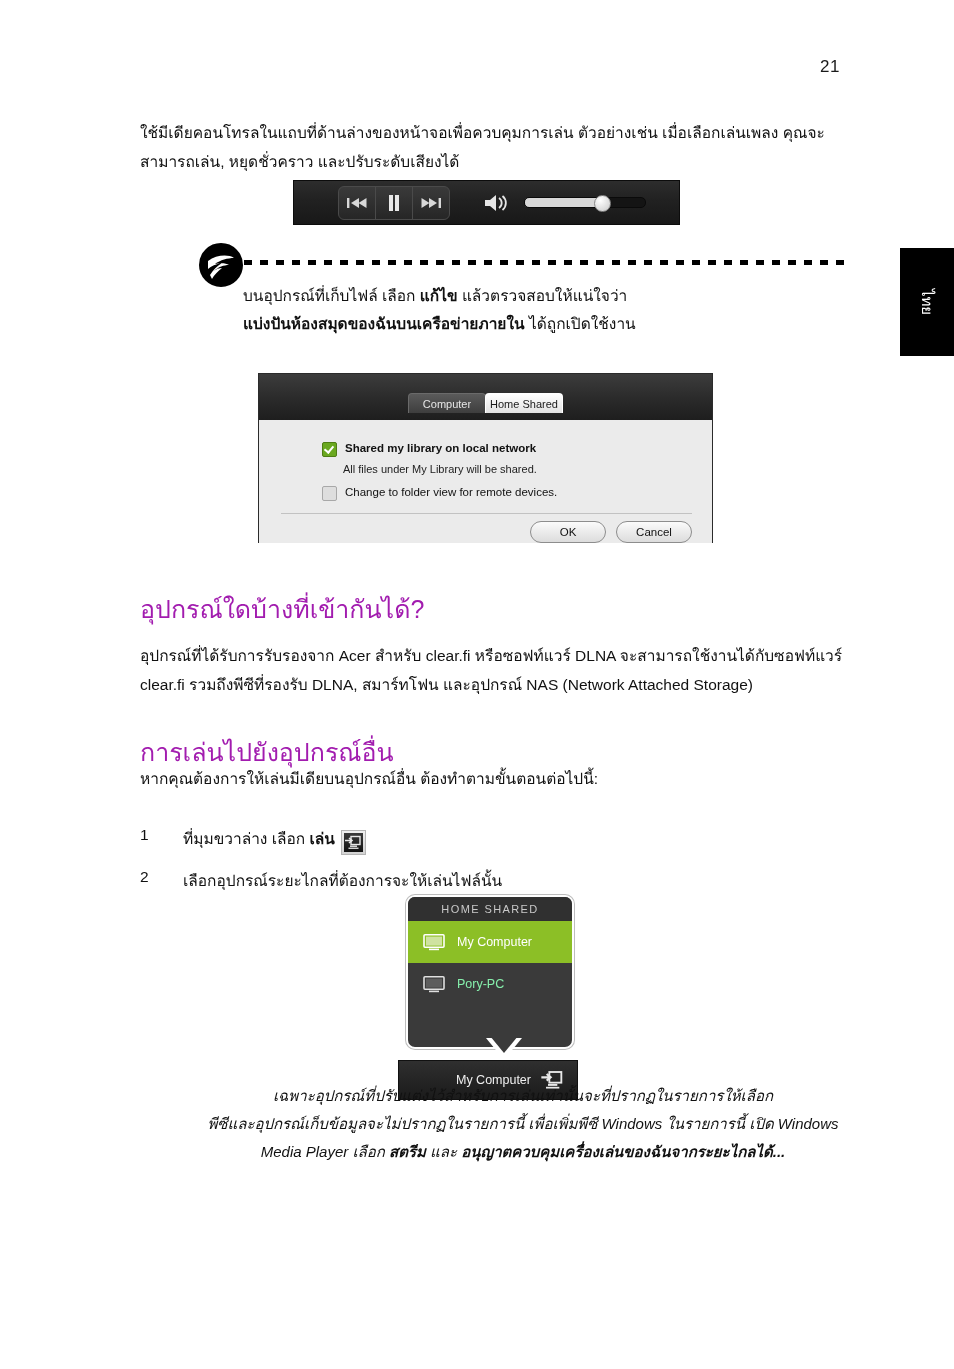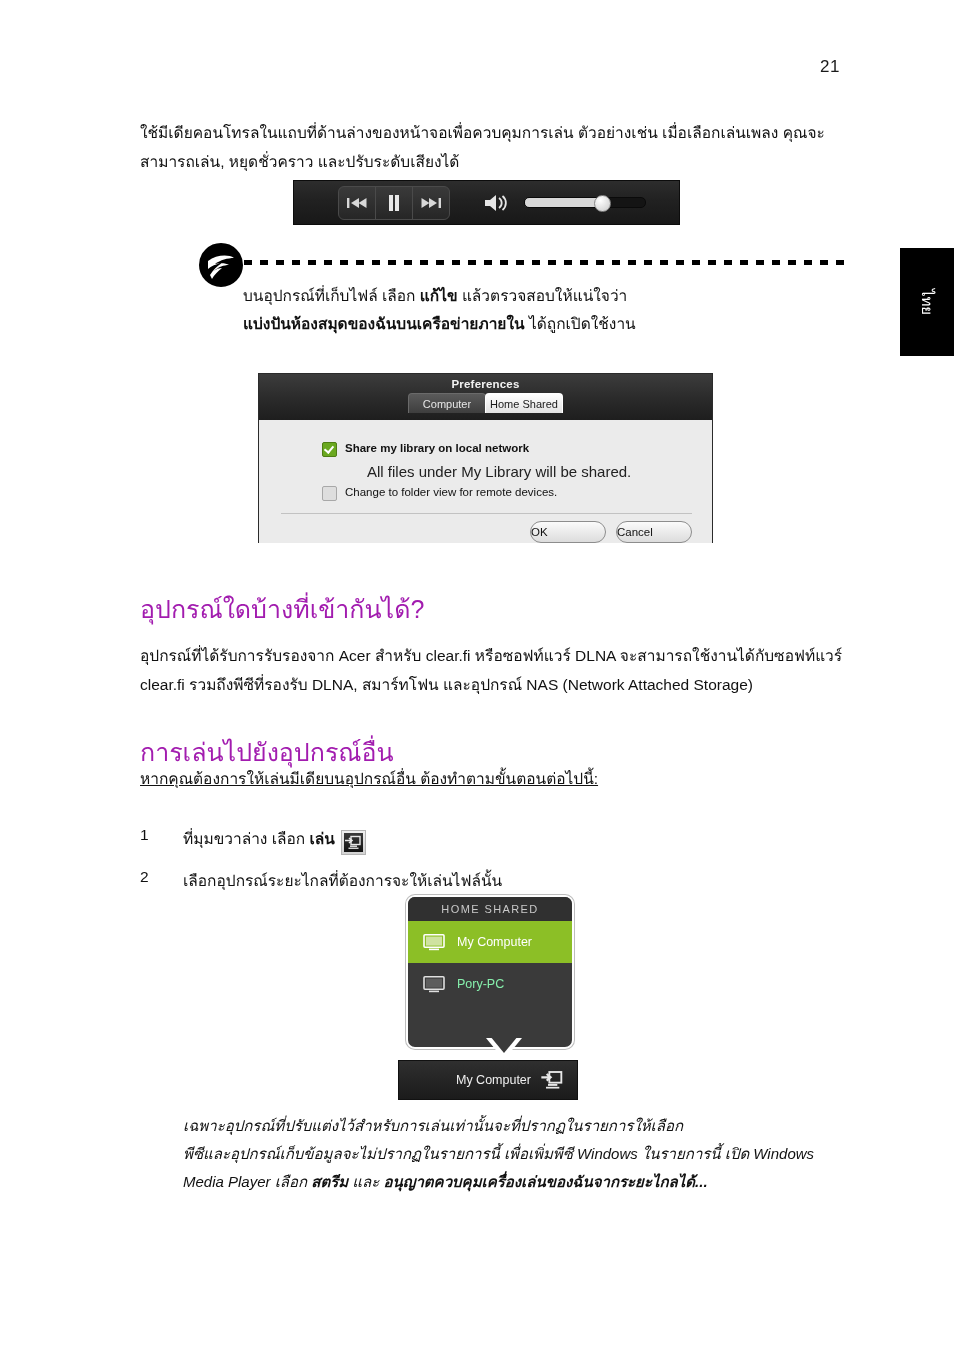--- a/index.html
+++ b/index.html
@@ -125,24 +125,24 @@
   .chk-green:after{
     content:"";position:absolute;left:3px;top:1px;width:4px;height:7px;
     border:solid #ffffff;border-width:0 2px 2px 0;transform:rotate(40deg);
   }
   .chk-empty{
     width:13px;height:13px;background:#dedede;border:1px solid #a8a8a8;
     border-radius:2px;flex:none;
   }
   .chk-label-bold{font-size:11.5px;font-weight:bold;margin-left:8px;color:#111;}
   .chk-label{font-size:11.5px;margin-left:8px;color:#111;}
-  .sub-label{position:absolute;font-size:15px;color:#222;margin-left:24px;}
+  .sub-label{position:absolute;font-size:11px;color:#222;}
   .divider{position:absolute;left:22px;top:93px;width:411px;height:1px;background:#c2c2c2;}
   .dlg-btn{
-    position:absolute;width:76px;height:22px;line-height:20px;text-align:left;
+    position:absolute;width:76px;height:22px;line-height:20px;text-align:center;
     font-size:11.5px;border-radius:11px;color:#111;
     background:linear-gradient(180deg,#fbfbfb,#dcdcdc);
     border:1px solid #8d8d8d;box-sizing:border-box;
   }
 
   
   .h1{
     position:absolute;font-size:25px;color:#a21caf;font-weight:normal;
     line-height:34px;
   }
@@ -195,22 +195,22 @@
     position:absolute;left:0;top:165px;width:180px;height:40px;
     background:linear-gradient(180deg,#2f2f2f,#1b1b1b);
     border:1px solid #111;box-sizing:border-box;
     display:flex;align-items:center;justify-content:flex-end;
     padding-right:14px;
   }
   .hs-bar-label{color:#efefef;font-size:12.5px;margin-right:10px;}
 
   
   .italic-note{
-    position:absolute;left:183px;top:1112px;width:680px;
-    font-size:15px;line-height:28px;font-style:italic;color:#111;
+    position:absolute;left:183px;top:1082px;width:680px;
+    font-size:15px;line-height:28px;font-style:italic;color:#111;text-align:center;
   }
   .italic-note b{font-weight:bold;font-style:italic;}
 </style>
 </head>
 <body>
 
 <div class="page">
 
   <div class="page-number">21</div>
 
@@ -265,47 +265,46 @@
     <div>
       <span>บนอุปกรณ์ที่เก็บไฟล์ เลือก </span><b>แก้ไข</b><span> แล้วตรวจสอบให้แน่ใจว่า</span>
     </div>
     <div>
       <b>แบ่งปันห้องสมุดของฉันบนเครือข่ายภายใน</b><span> ได้ถูกเปิดใช้งาน</span>
     </div>
   </div>
 
   <div class="prefs">
     <div class="prefs-head">
-      <div class="prefs-title">Preferences</div>
       <div class="tabs">
         <div class="tab tab-inactive">Computer</div>
         <div class="tab tab-active">Home Shared</div>
       </div>
     </div>
     <div class="prefs-body">
       <div class="chk-row" style="left:63px;top:22px;">
         <span class="chk-green"></span>
-        <span class="chk-label-bold">Share my library on local network</span>
+        <span class="chk-label-bold">Shared my library on local network</span>
       </div>
       <div class="sub-label" style="left:84px;top:43px;">All files under My Library will be shared.</div>
       <div class="chk-row" style="left:63px;top:66px;">
         <span class="chk-empty"></span>
         <span class="chk-label">Change to folder view for remote devices.</span>
       </div>
       <div class="divider"></div>
       <div class="dlg-btn" style="left:271px;top:101px;">OK</div>
       <div class="dlg-btn" style="left:357px;top:101px;">Cancel</div>
     </div>
   </div>
 
   <div class="h1" style="left:140px;top:592px;">อุปกรณ์ใดบ้างที่เข้ากันได้?</div>
   <div class="body-text" style="left:140px;top:641px;width:715px;">อุปกรณ์ที่ได้รับการรับรองจาก Acer สำหรับ clear.fi หรือซอฟท์แวร์ DLNA จะสามารถใช้งานได้กับซอฟท์แวร์ clear.fi รวมถึงพีซีที่รองรับ DLNA, สมาร์ทโฟน และอุปกรณ์ NAS (Network Attached Storage)</div>
 
   <div class="h1" style="left:140px;top:735px;">การเล่นไปยังอุปกรณ์อื่น</div>
-  <div class="body-text" style="left:140px;top:764px;width:715px;text-decoration:underline;">หากคุณต้องการให้เล่นมีเดียบนอุปกรณ์อื่น ต้องทำตามขั้นตอนต่อไปนี้:</div>
+  <div class="body-text" style="left:140px;top:764px;width:715px;">หากคุณต้องการให้เล่นมีเดียบนอุปกรณ์อื่น ต้องทำตามขั้นตอนต่อไปนี้:</div>
 
   <div class="step-num" style="left:140px;top:826px;">1</div>
   <div class="step-text" style="left:183px;top:826px;">
     <span>ที่มุมขวาล่าง เลือก </span><b>เล่น</b><span class="inline-icon"><span class="inner">
       <svg width="16" height="15" viewBox="0 0 16 15">
         <rect x="6" y="1.5" width="9" height="8" fill="none" stroke="#e8e8e8" stroke-width="1.4"></rect>
         <path d="M0 5.5 H6 M4 3 L7 5.5 L4 8" stroke="#e8e8e8" stroke-width="1.6" fill="none"></path>
         <rect x="5" y="10.5" width="7" height="1.4" fill="#e8e8e8"></rect>
         <rect x="3.5" y="12.6" width="10" height="1.3" fill="#e8e8e8"></rect>
       </svg>

